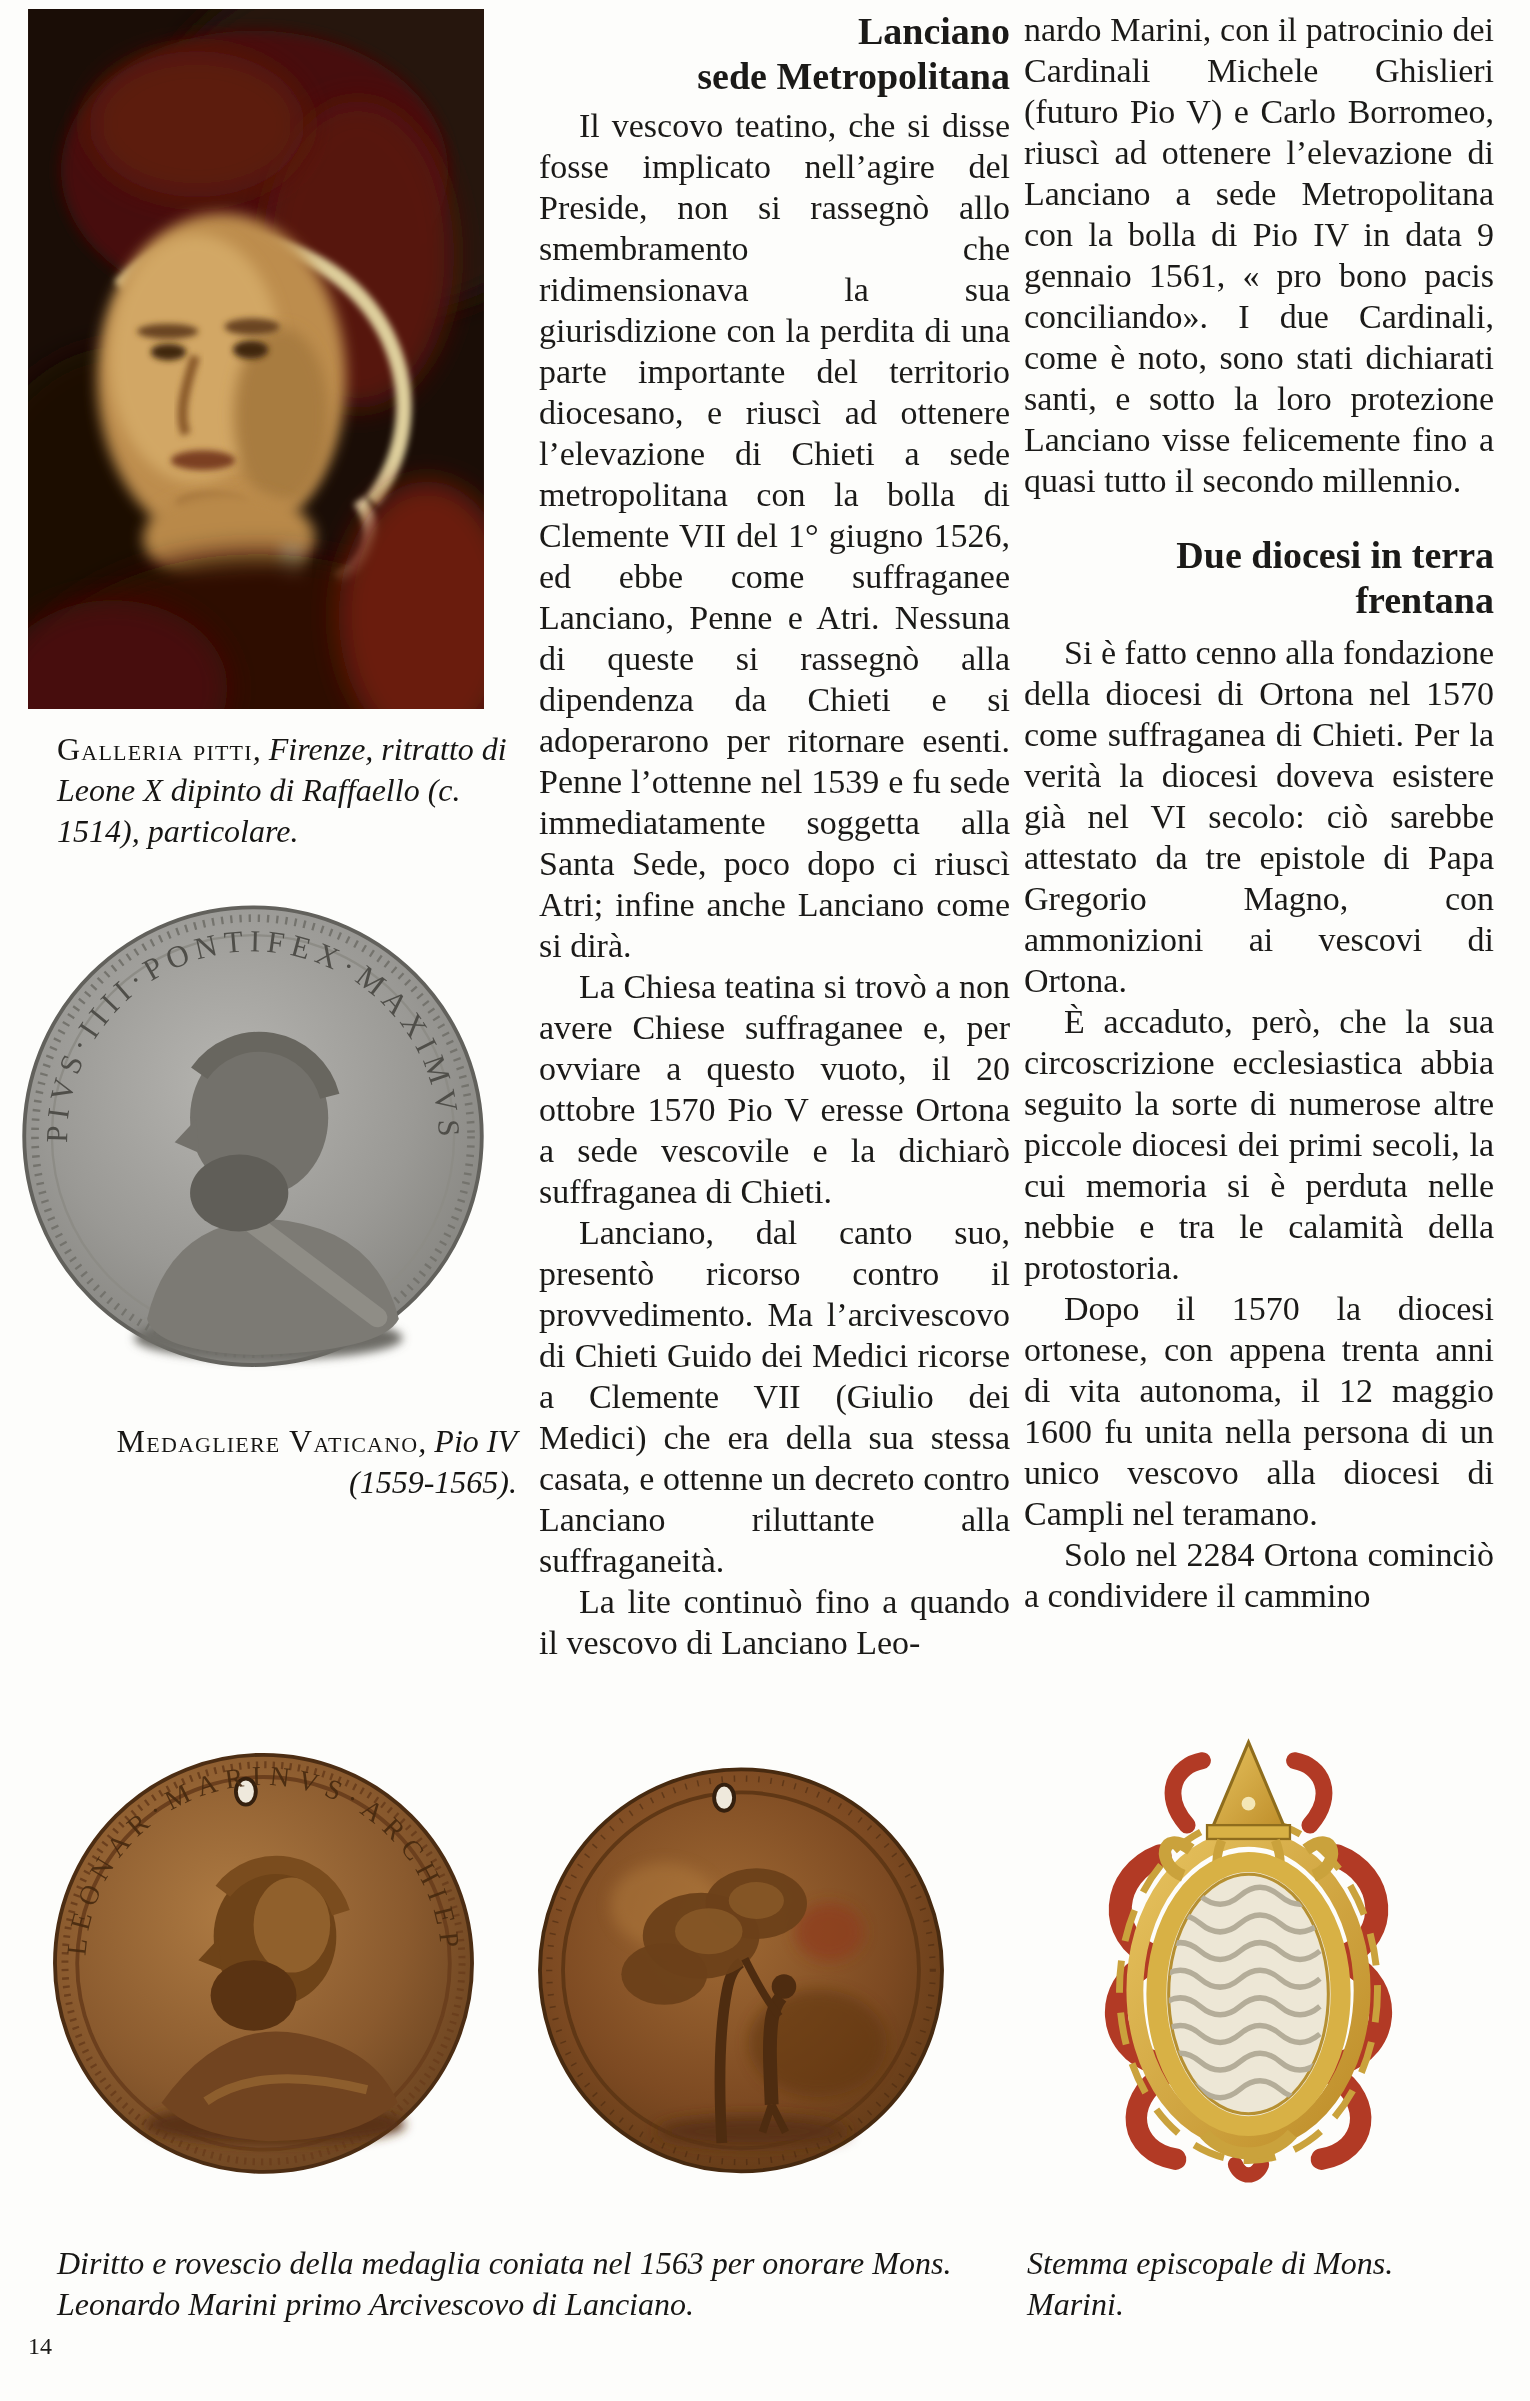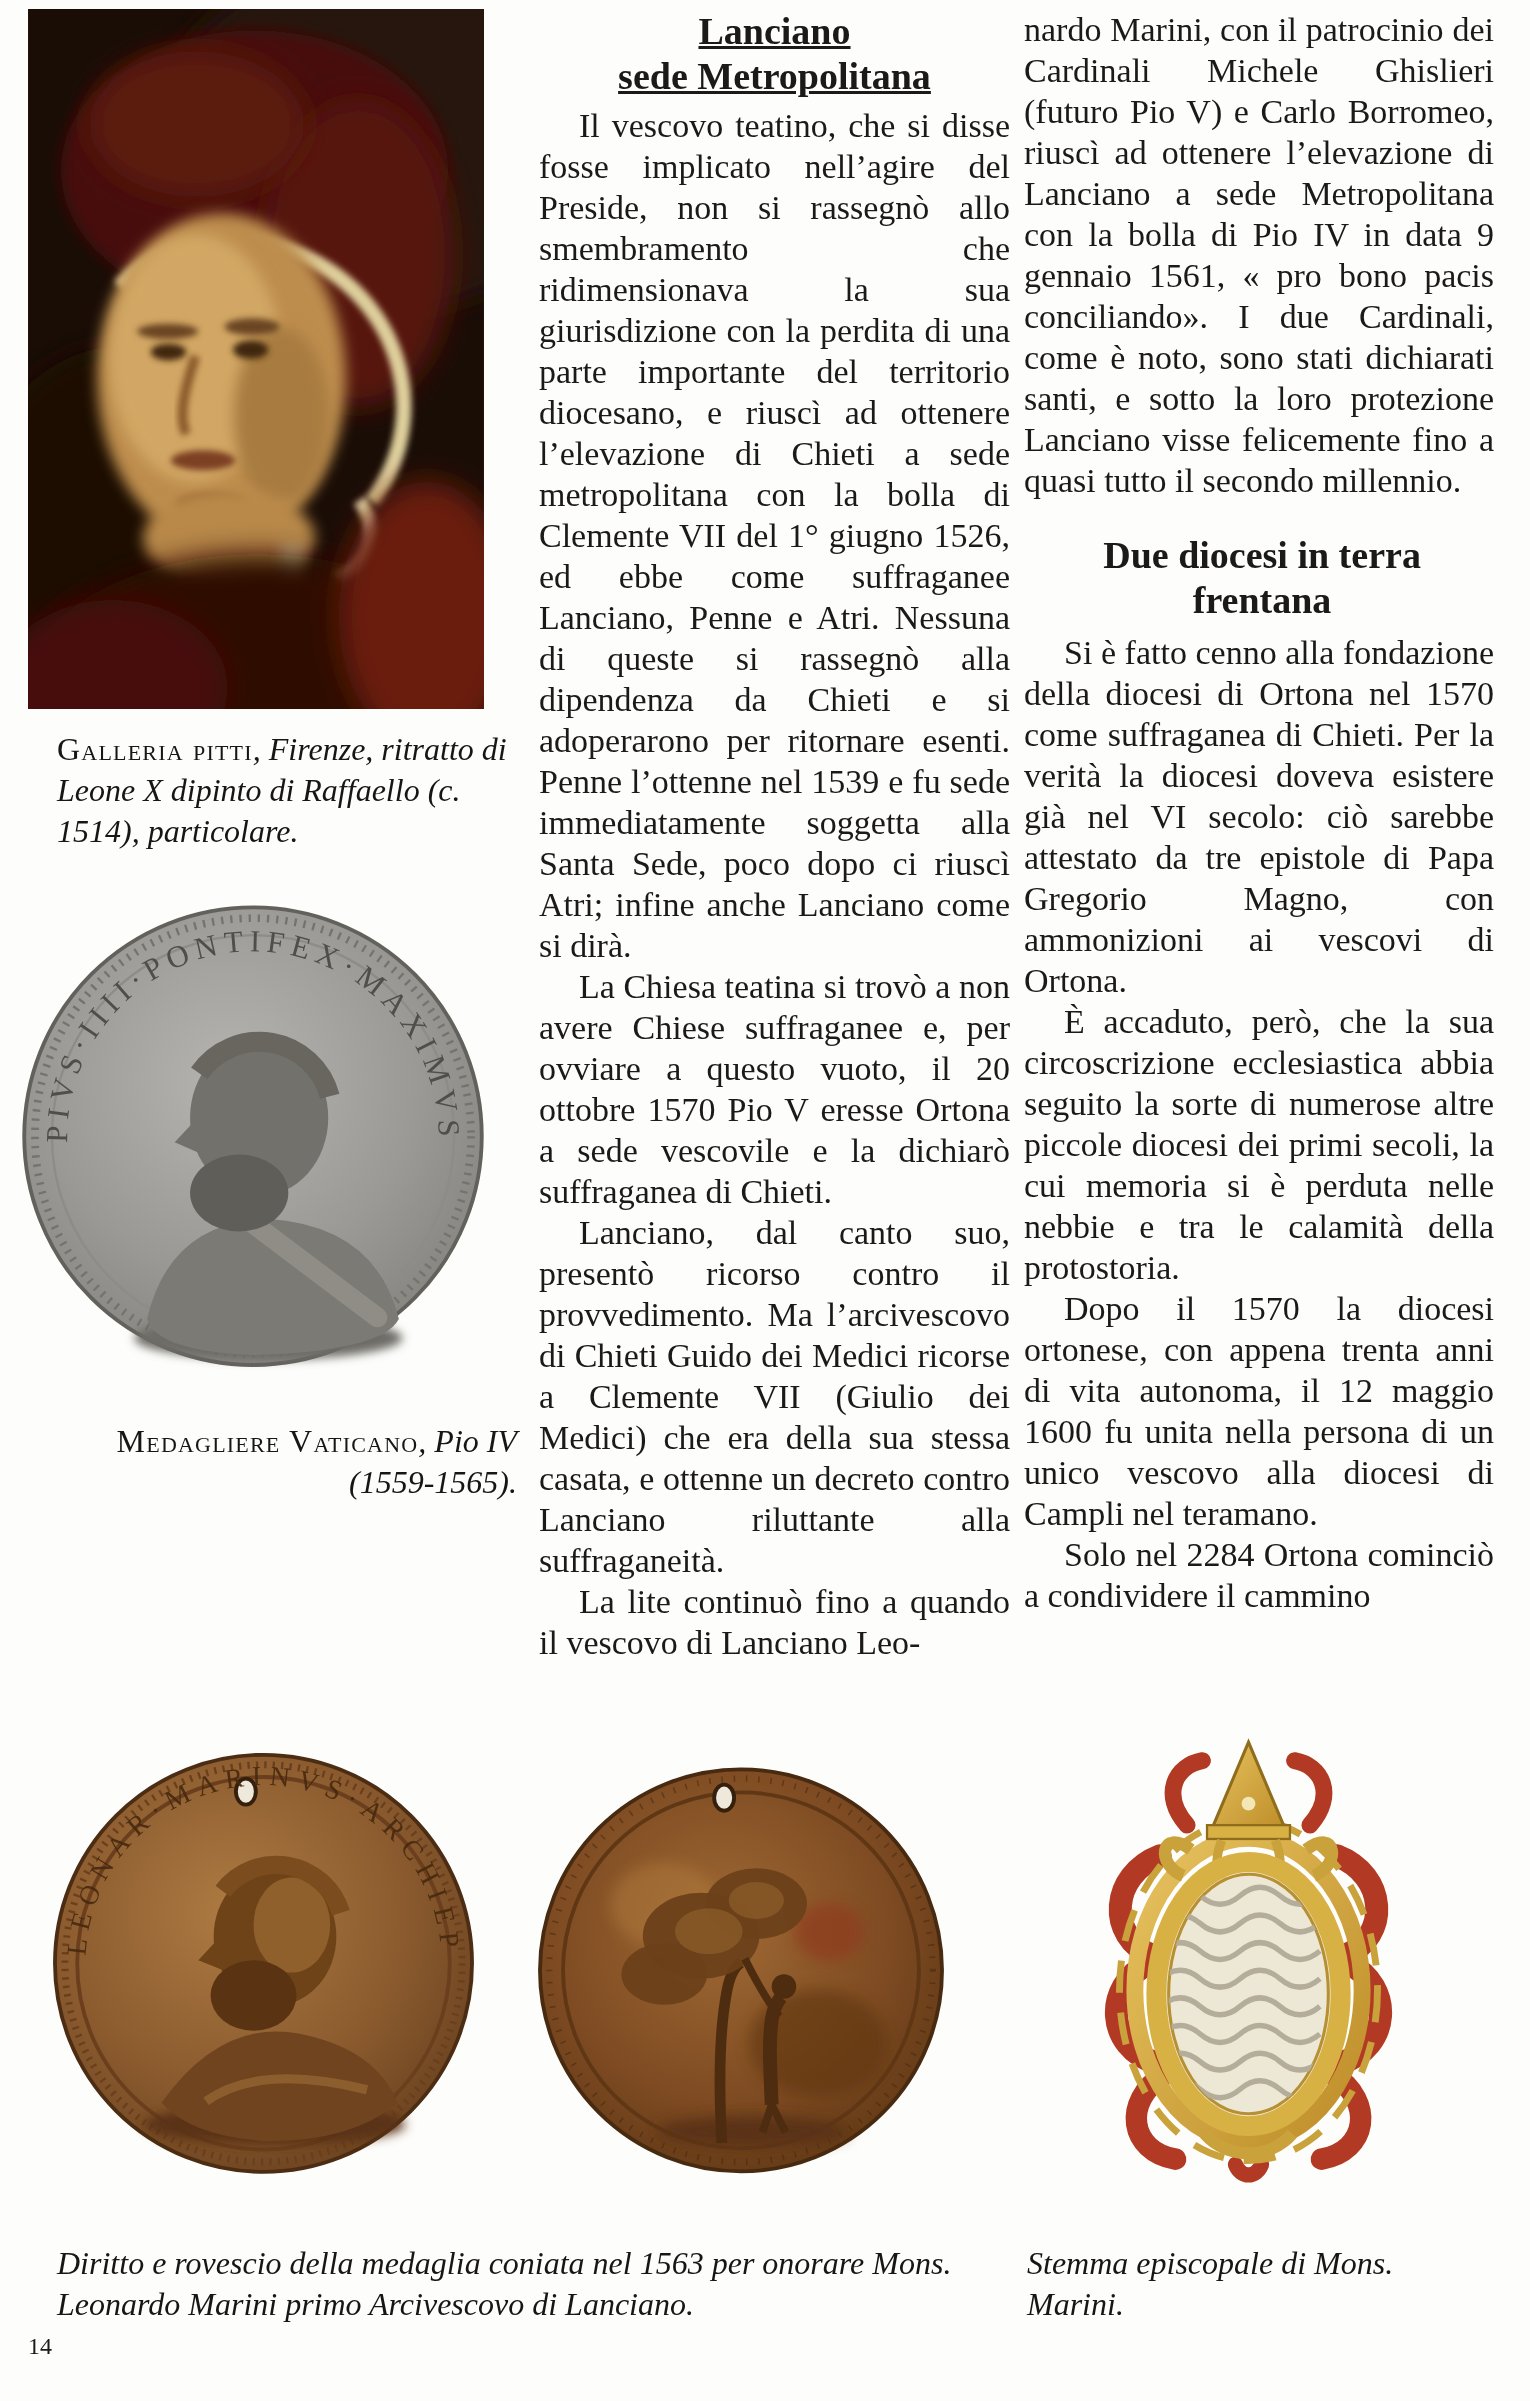--- a/index.html
+++ b/index.html
@@ -7,23 +7,23 @@
     position:relative; width:1530px; height:2401px; background:#fdfdfb;
     font-family:"Liberation Serif","DejaVu Serif",serif; color:#1b1a18; overflow:hidden;
   }
   .figure { position:absolute; }
   .col {
     position:absolute; width:471px; text-align:justify; font-size:34px; line-height:41px;
     hyphens:auto; -webkit-hyphens:auto;
   }
   .col p { margin:0; text-indent:40px; }
   .col p.noindent { text-indent:0; }
-  .heading { font-weight:bold; font-size:38px; line-height:45px; text-align:center; margin:0 0 6.1px 0;text-decoration:underline; }
+  .heading { font-weight:bold; font-size:38px; line-height:45px; text-align:right; margin:0 0 6.1px 0; }
   .heading div { text-indent:0; }
-  .subheading { font-weight:bold; font-size:38px; line-height:45px; text-align:center; margin:32px 0 9.2px 6.1px; }
+  .subheading { font-weight:bold; font-size:38px; line-height:45px; text-align:right; margin:32px 0 9.2px 6.1px; }
   .caption { position:absolute; font-size:32px; line-height:41px; font-style:italic; color:#171614;margin-left:31px; }
   .caption .sc { font-style:normal; font-variant:small-caps; letter-spacing:1.2px; }
   .pagenum { position:absolute; left:28px; top:2333px; font-size:24px; font-style:normal; }
   svg { display:block; }
 </style>
 </head>
 <body>
 
 <div class="page">
 

